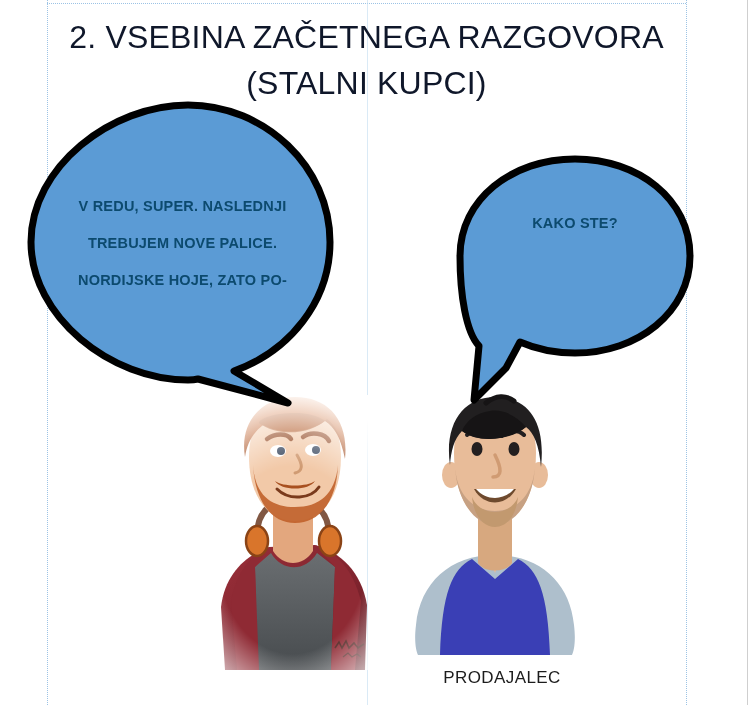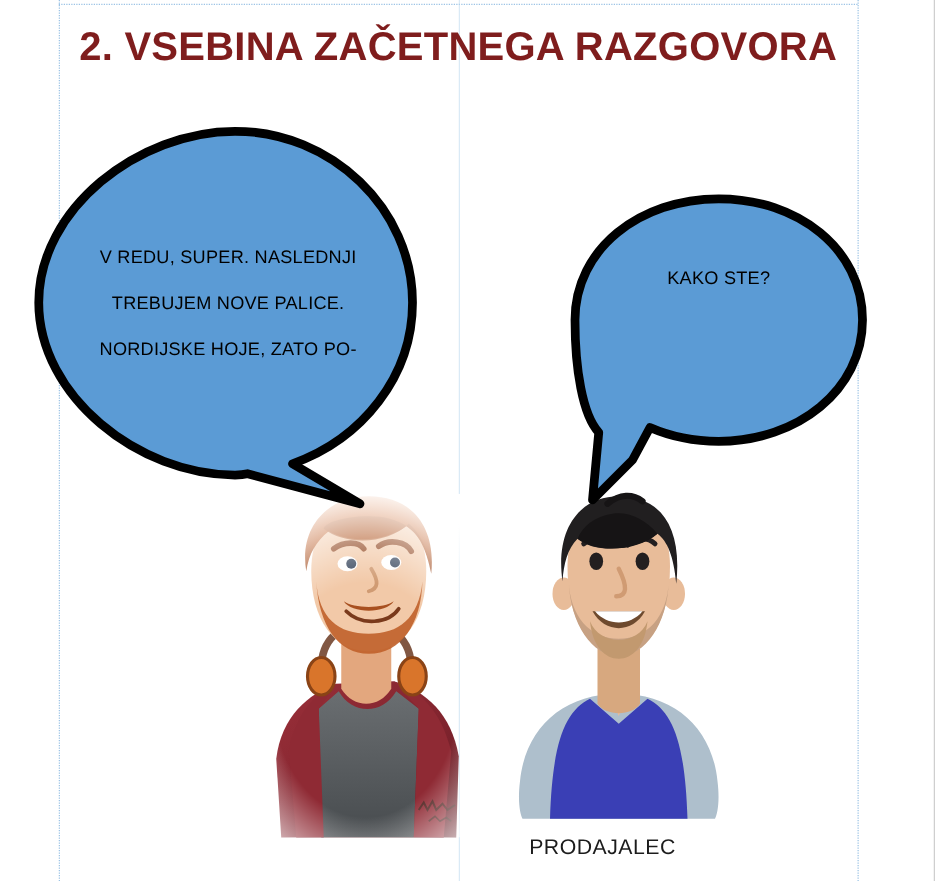--- a/index.html
+++ b/index.html
@@ -43,35 +43,35 @@
     border-left: 1px solid #cfcfcf;
   }
 
   
   .title {
     position: absolute;
     left: 47px;
     top: 14px;
     width: 639px;
     text-align: center;
-    color: #7f1d1d;
+    color: #0f172a;
     font-size: 32px;
     line-height: 46px;
-    font-weight: 700;
+    font-weight: 400;
     letter-spacing: 0.2px;
     white-space: nowrap;
   }
   .title-line2 { text-align: center; }
 
   
   .bubble-wrap { position: absolute; }
   .bubble-text {
     position: absolute;
-    color: #000000;
-    font-weight: normal;
+    color: #0c4a6e;
+    font-weight: bold;
     text-align: center;
     pointer-events: none;
   }
   .bubble-text-left {
     left: 60px;
     top: 188px;
     width: 245px;
     font-size: 14.5px;
     line-height: 37px;
     letter-spacing: 0.2px;
@@ -90,35 +90,36 @@
 
   
   .caption {
     position: absolute;
     font-size: 17px;
     color: #1c1c1c;
     letter-spacing: 0.4px;
     white-space: nowrap;
   }
   .caption-left  { left: 230px; top: 668px; width: 160px; text-align: center; }
-  .caption-right { left: 392px; top: 668px; width: 180px; text-align: center; }
+  .caption-right { left: 412px; top: 668px; width: 180px; text-align: center; }
 </style>
 </head>
 <body>
 
 <div id="page">
 
   <div class="guide-h" style="left:47px; top:3px; width:639px;"></div>
   <div class="guide-v" style="left:47px;"></div>
   <div class="guide-v" style="left:686px;"></div>
   <div class="guide-center" style="left:367px; top:0px; height:705px; opacity:.55;"></div>
   <div class="page-edge"></div>
 
   <div class="title">
     <div>2. VSEBINA ZAČETNEGA RAZGOVORA</div>
+    <div class="title-line2">(STALNI KUPCI)</div>
   </div>
 
   <svg class="avatar" style="left:185px; top:395px;" width="215" height="275" viewBox="0 0 215 275">
     <defs>
       <radialGradient id="cglow" cx="50%" cy="60%" r="62%">
         <stop offset="55%" stop-color="#ffffff" stop-opacity="0"></stop>
         <stop offset="100%" stop-color="#ffffff" stop-opacity="1"></stop>
       </radialGradient>
       <linearGradient id="hairG" x1="0" y1="0" x2="0" y2="1">
         <stop offset="0%" stop-color="#D9763A"></stop>

